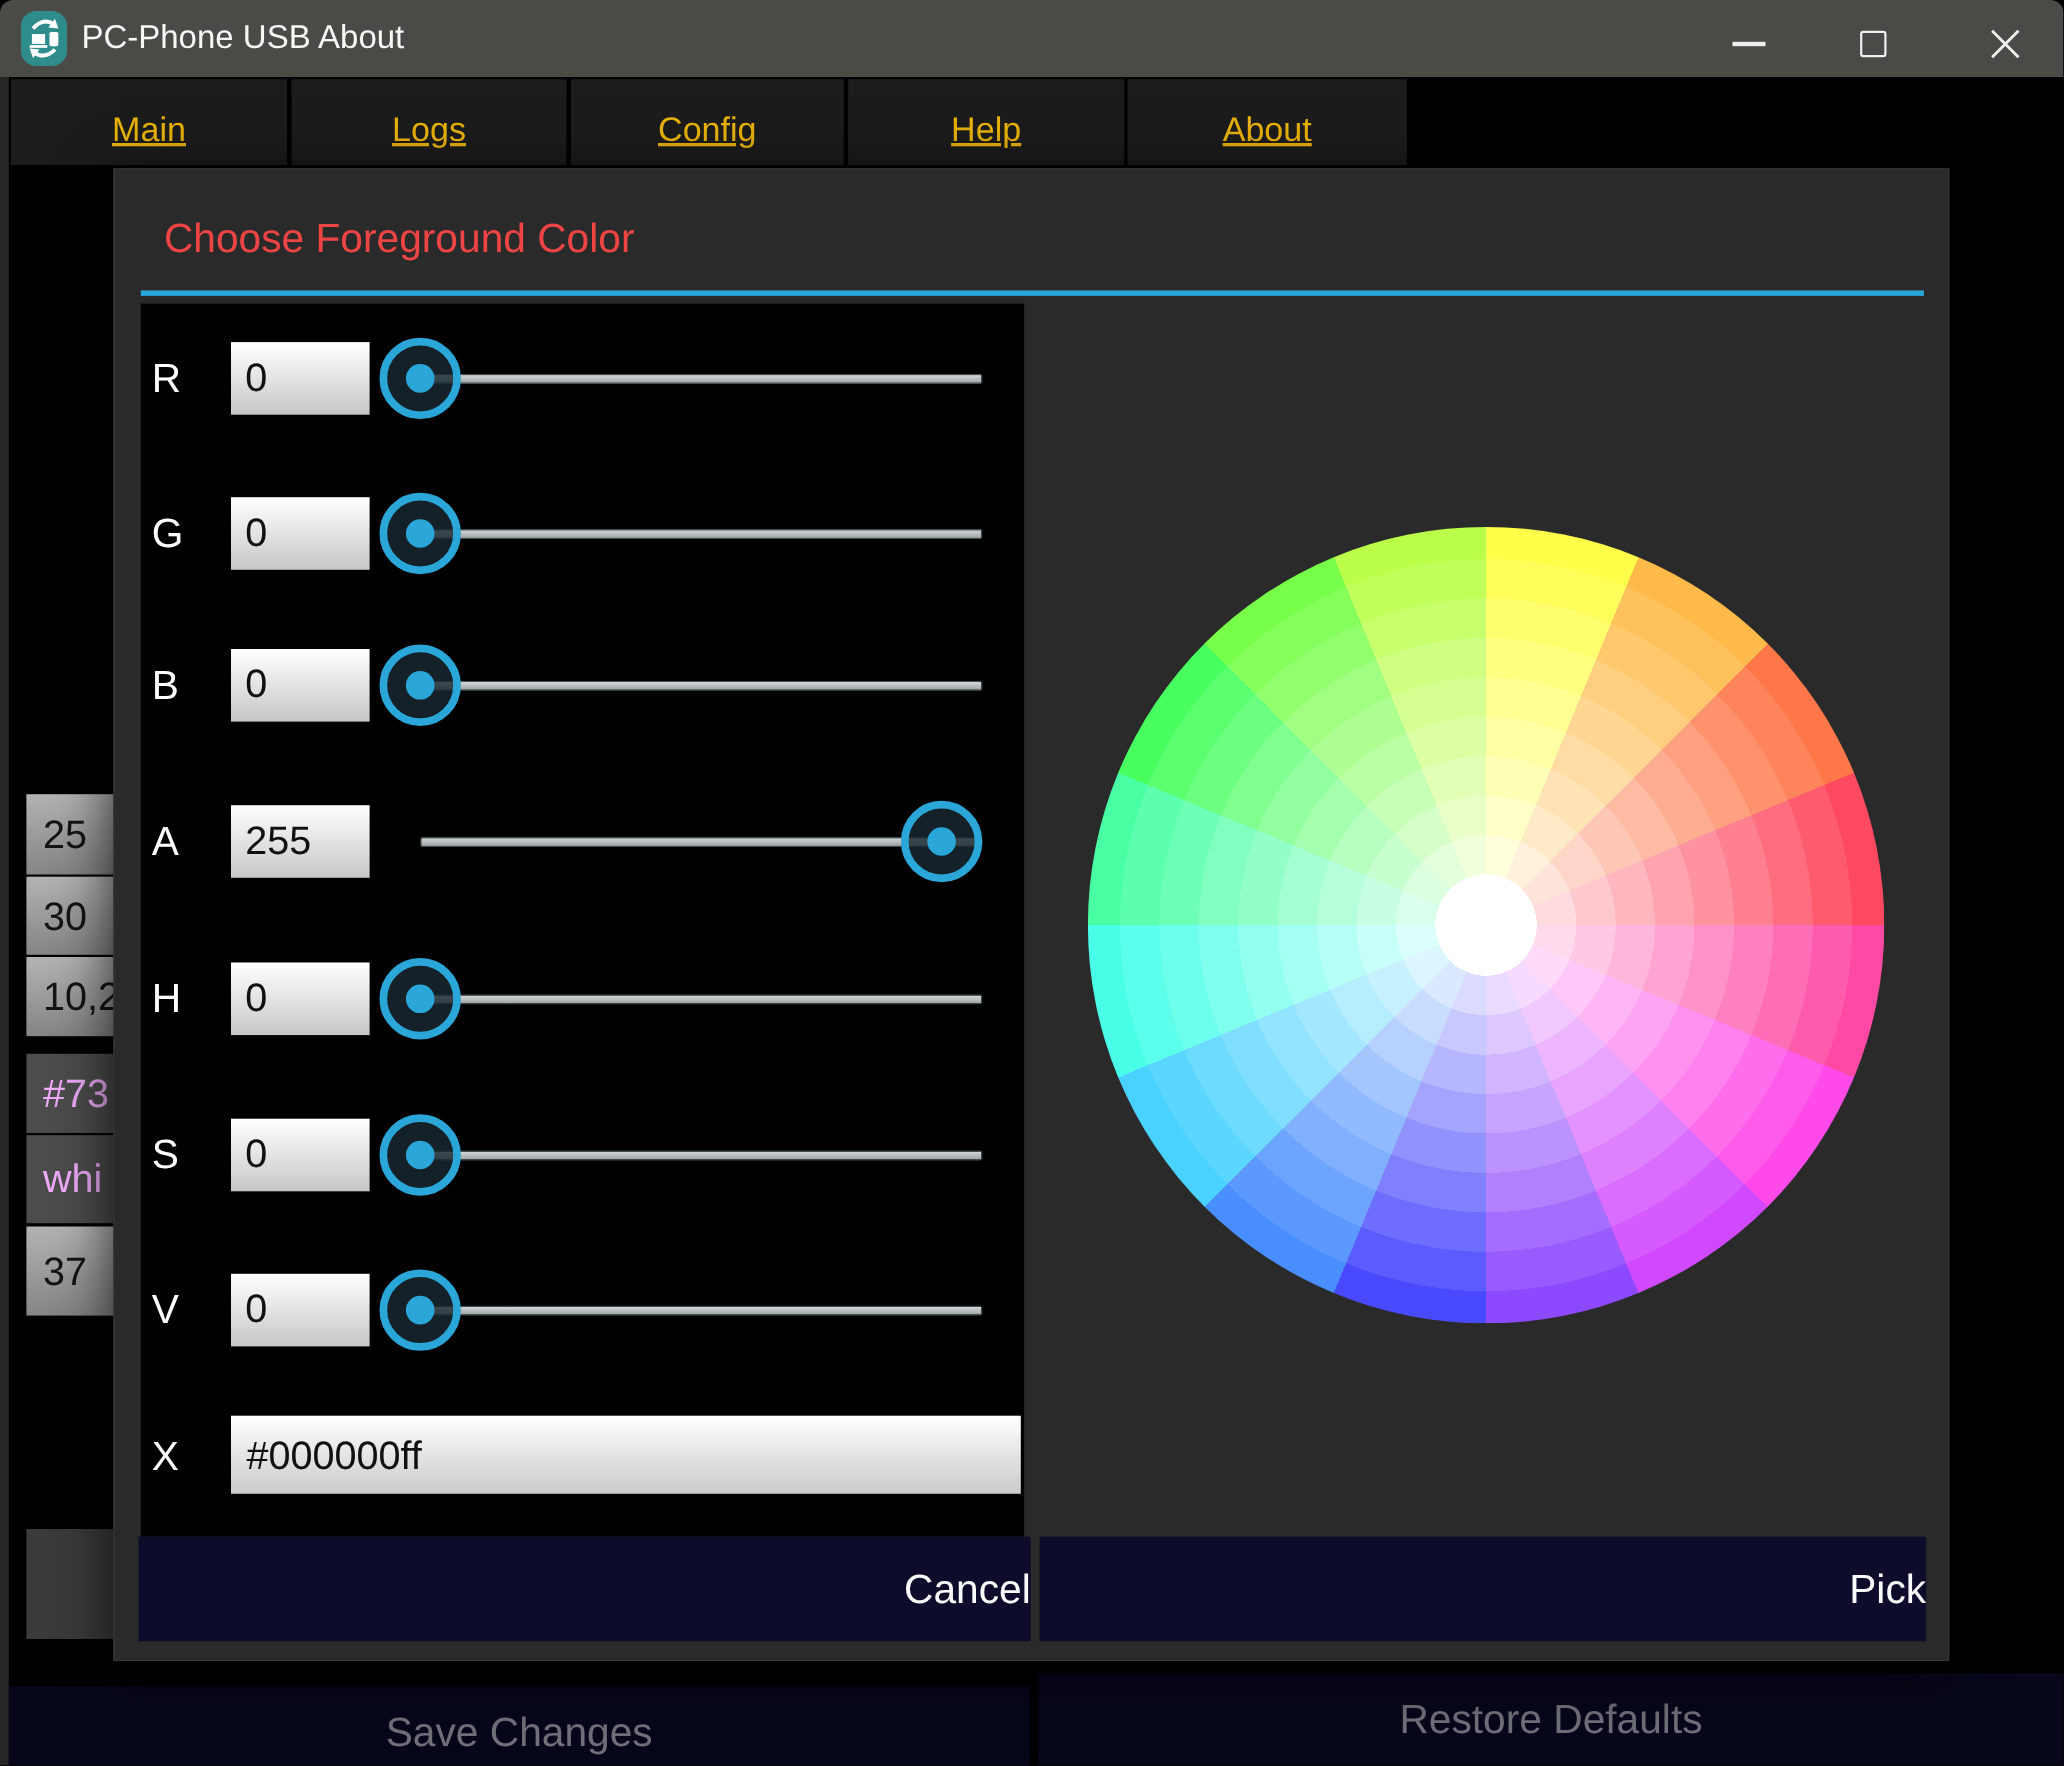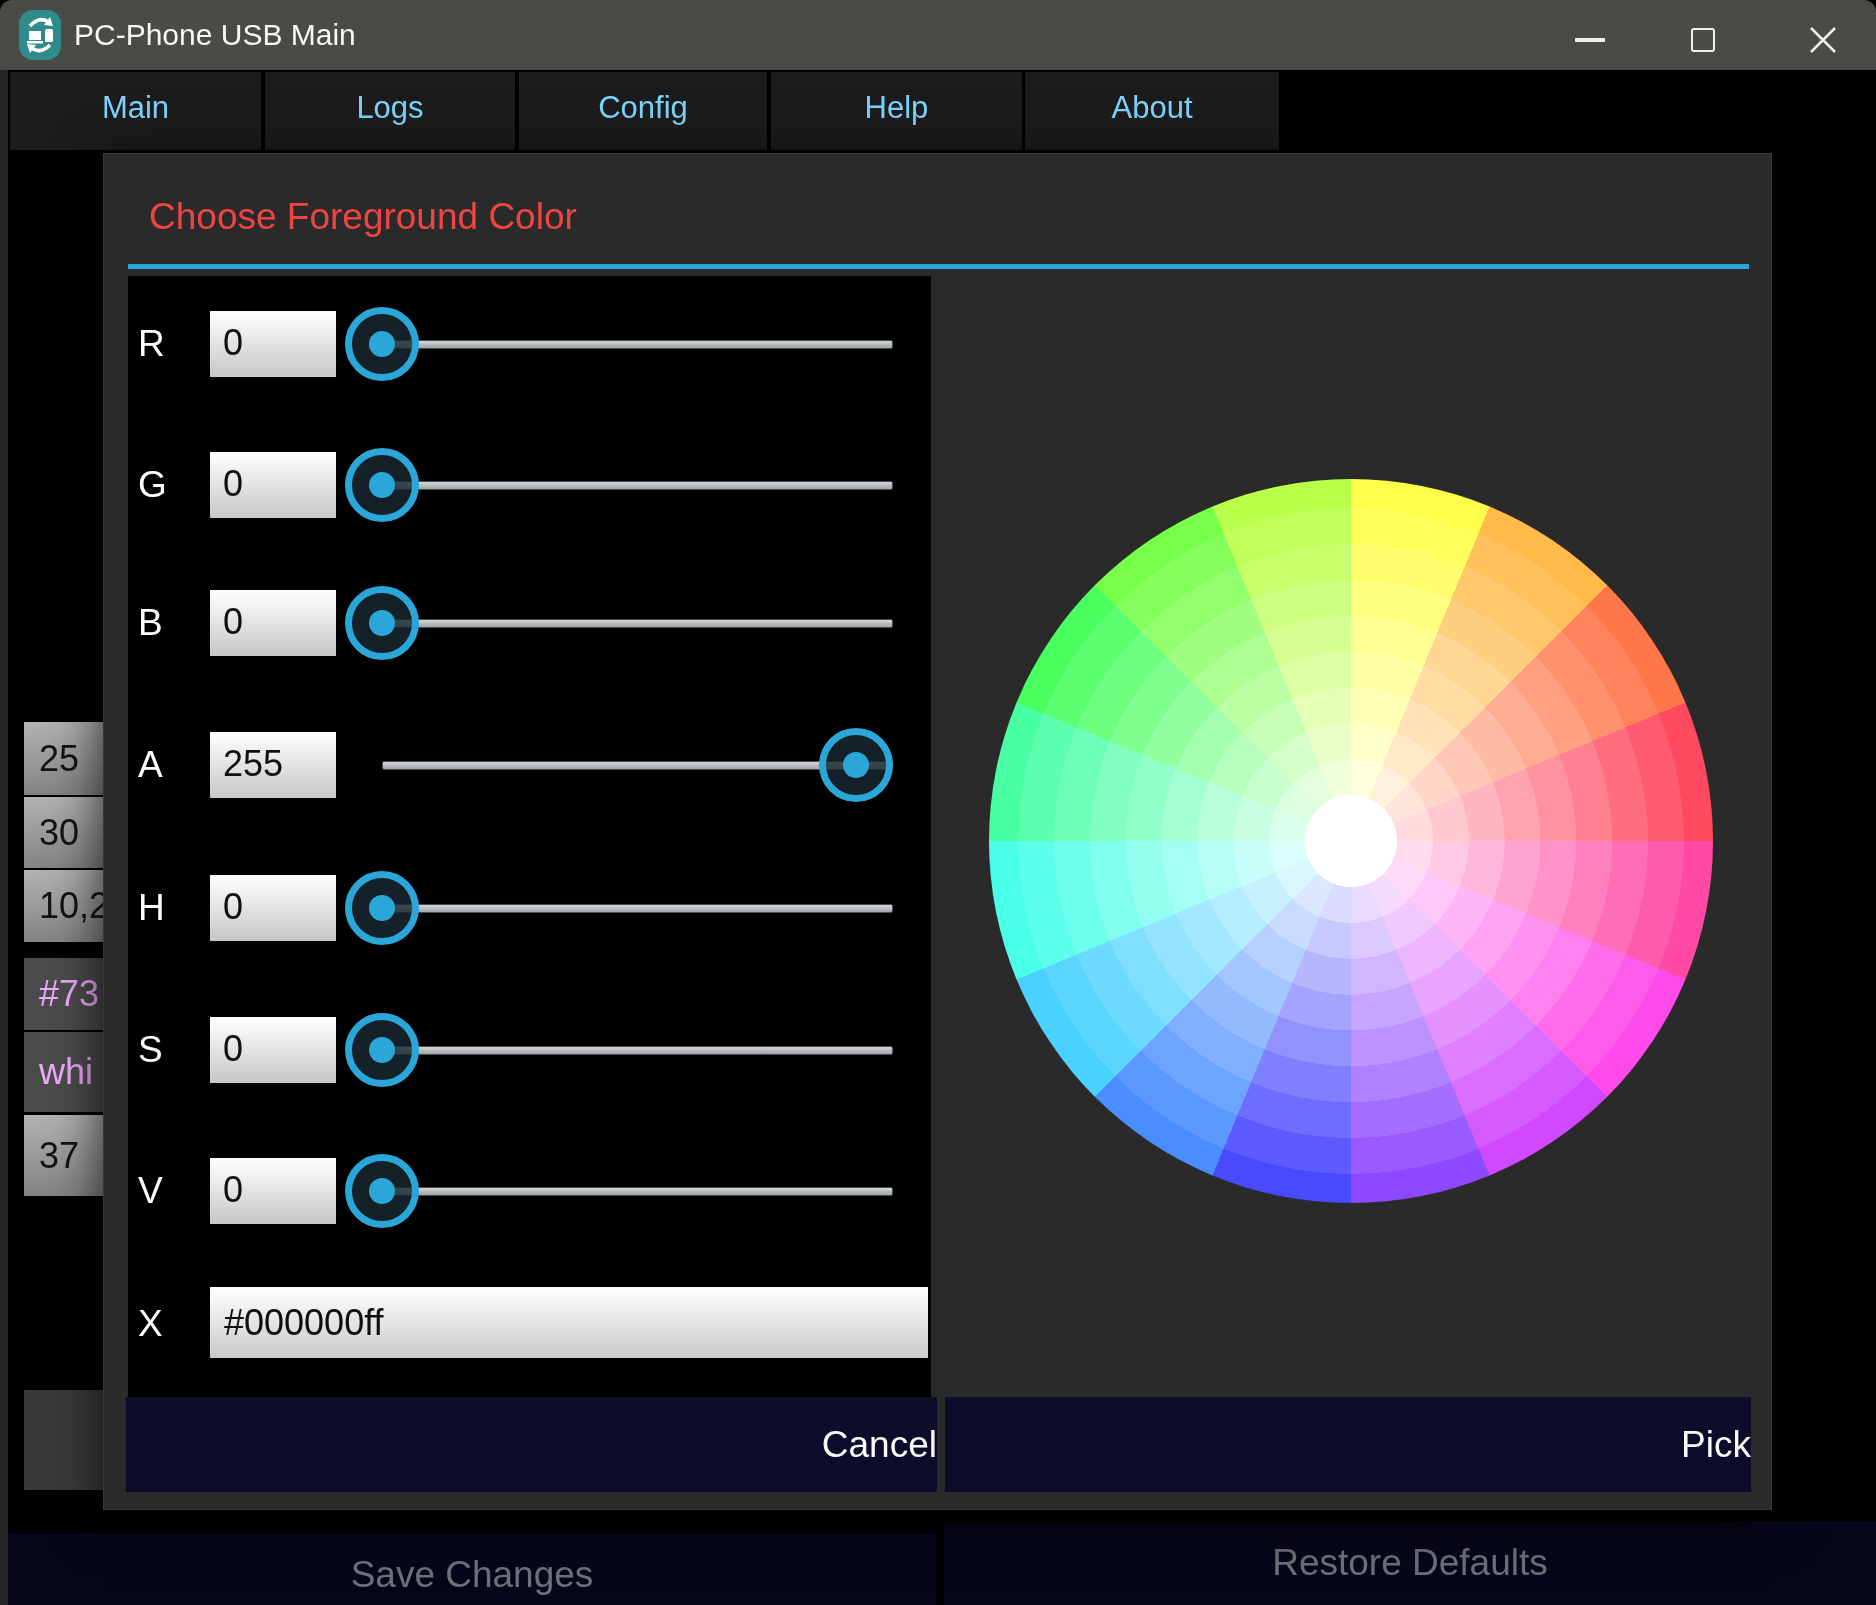--- a/index.html
+++ b/index.html
@@ -11,22 +11,22 @@
   .titlebar{position:absolute;left:0;top:0;width:1876px;height:70px;background:var(--titlebar_bg);
             border-radius:12px 12px 0 0;}
   .app-title{position:absolute;left:74px;top:0;height:70px;line-height:70px;font-size:30px;color:#f7f7f7;}
   .winbtn{position:absolute;top:14px;width:52px;height:52px;display:flex;align-items:center;justify-content:center;cursor:default;}
   .minimize-glyph{width:30px;height:4px;background:#efefef;}
   .maximize-glyph{width:24px;height:24px;border:2.5px solid #efefef;border-radius:3px;}
 
   .leftstrip{position:absolute;left:0;top:70px;width:8px;height:1535px;background:#262626;}
 
   
-  .tab{position:absolute;top:72px;height:78px;background:var(--tab_bg);color:#7dd3fc;font-size:31px;
-       display:flex;align-items:flex-end;justify-content:center;padding-bottom:24px;}
+  .tab{position:absolute;top:72px;height:78px;background:var(--tab_bg);color:#eab308;font-size:31px;
+       display:flex;align-items:flex-end;justify-content:center;padding-bottom:14px;text-decoration:underline;}
 
   
   .bgitem{position:absolute;left:24px;width:152px;font-size:36px;padding-left:15px;
           display:flex;align-items:center;z-index:1;}
   .bgitem.light{background:linear-gradient(#b3b3b3,#848484);color:#141414;}
   .bgitem.dark{background:#4c4c4c;color:#f0abfc;}
   .bgitem.dim{background:#3a3a3a;}
   .bbar-btn{position:absolute;top:1521px;height:84px;background:var(--bottombar_navy);color:#70707a;
             font-size:37px;display:flex;align-items:center;justify-content:center;z-index:1;}
 
@@ -69,21 +69,21 @@
     <svg style="position:absolute;left:19px;top:10px;" width="42" height="50" viewBox="0 0 42 50">
       <rect x="0" y="0" width="42" height="50" rx="14" fill="#2e8c8c"></rect>
       <path d="M 11 16 Q 21 5 31 13" stroke="#ffffff" stroke-width="3.5" fill="none"></path>
       <polygon points="31,7 34,16 25,15" fill="#ffffff"></polygon>
       <path d="M 31 35 Q 21 45 11 37" stroke="#ffffff" stroke-width="3.5" fill="none"></path>
       <polygon points="11,43 8,34 17,35" fill="#ffffff"></polygon>
       <rect x="10" y="21" width="12" height="9" fill="#ffffff"></rect>
       <rect x="8" y="31" width="16" height="2.5" fill="#ffffff"></rect>
       <rect x="26" y="19" width="8" height="13" rx="1.5" fill="#ffffff"></rect>
     </svg>
-    <div class="app-title">PC-Phone USB Main</div>
+    <div class="app-title">PC-Phone USB About</div>
     <div class="winbtn" style="left:1564px;">
       <div class="minimize-glyph"></div>
     </div>
     <div class="winbtn" style="left:1677px;">
       <div class="maximize-glyph"></div>
     </div>
     <div class="winbtn" style="left:1797px;">
       <svg width="28" height="28" viewBox="0 0 28 28">
         <path d="M2 2 L26 26 M26 2 L2 26" stroke="#efefef" stroke-width="2.6"></path>
       </svg>

